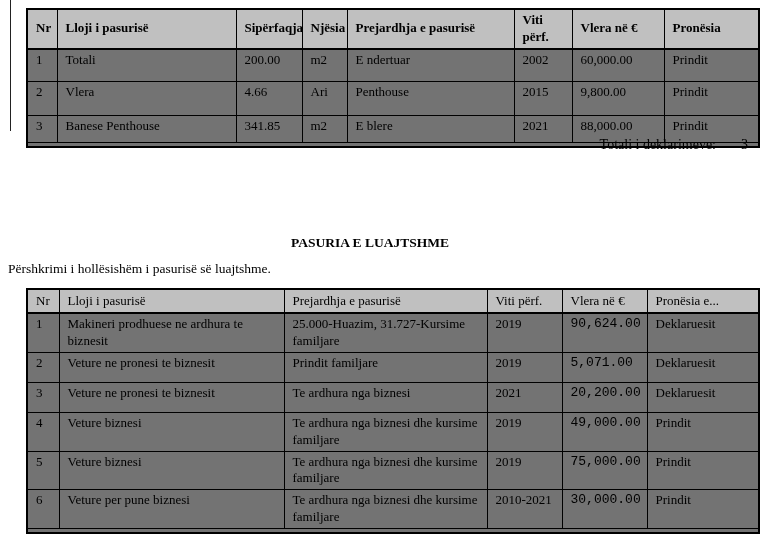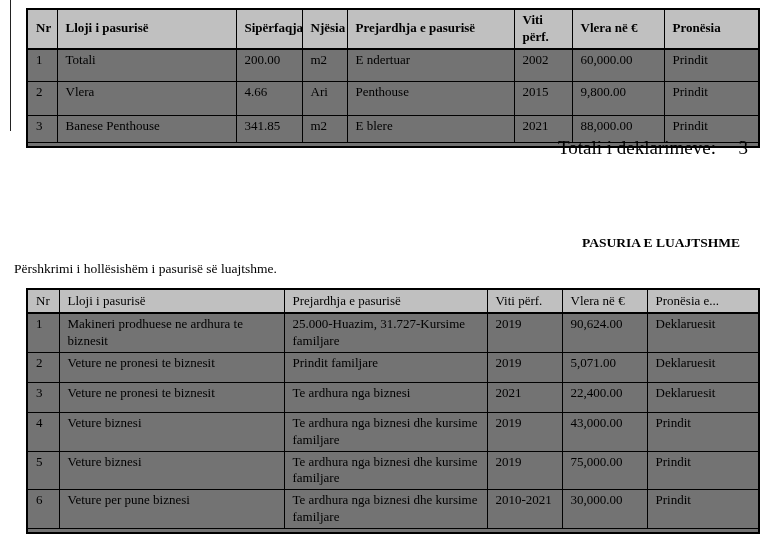--- a/index.html
+++ b/index.html
@@ -20,36 +20,36 @@
     border:1px solid #000; font-size:13px; line-height:1.3;
     padding:2px 8px; vertical-align:top; overflow:hidden; text-align:left;
   }
   .decl th {
     background:#C0C0C0; vertical-align:middle; border-bottom:2px solid #000;
     font-weight:normal;
   }
   #table1 th { font-weight:bold; }
   .center { text-align:center; padding-left:2px; padding-right:2px; }
   .justify { text-align:justify; }
-  .pad-l14 { padding-left:14px; }
+  .pad-l14 { padding-left:14px;font-family:Liberation Mono, monospace; }
   .pad-l12 { padding-left:12px; }
   .strip td { padding:0; height:3px; border-top:1px solid #000; }
 
   .totali {
-    position:absolute; left:23px; width:725px; text-align:right; font-size:19px;
+    position:absolute; left:23px; width:725px; text-align:right; font-size:14px;
   }
   #totali1 { top:137px; }
   #totali2 { top:535px;margin-top:32px; }
   .totali .count { display:inline-block; width:32px; text-align:right; }
 
   .section-heading {
-    position:absolute; top:235px; left:0; width:740px; text-align:right;
+    position:absolute; top:235px; left:0; width:740px; text-align:center;
     font-weight:bold; font-size:13.5px;
   }
-  .section-desc { position:absolute; top:261px; left:14px; font-size:13.5px; }
+  .section-desc { position:absolute; top:261px; left:8px; font-size:13.5px; }
 </style>
 </head>
 <body>
 
 <div class="page-edge-line"></div>
 
 <table class="decl" id="table1">
   <colgroup>
     <col style="width:30px">
       <col style="width:179px">
@@ -146,29 +146,29 @@
     <td>Prindit familjare</td>
     <td>2019</td>
     <td class="pad-l14">5,071.00</td>
     <td>Deklaruesit</td>
   </tr>
   <tr style="height:30px">
     <td class="center">3</td>
     <td>Veture ne pronesi te biznesit</td>
     <td>Te ardhura nga biznesi</td>
     <td>2021</td>
-    <td class="pad-l14">22,400.00</td>
+    <td class="pad-l14">20,200.00</td>
     <td>Deklaruesit</td>
   </tr>
   <tr style="height:38px">
     <td class="center">4</td>
     <td>Veture biznesi</td>
     <td class="justify">Te ardhura nga biznesi dhe kursime familjare</td>
     <td>2019</td>
-    <td class="pad-l14">43,000.00</td>
+    <td class="pad-l14">49,000.00</td>
     <td>Prindit</td>
   </tr>
   <tr style="height:38px">
     <td class="center">5</td>
     <td>Veture biznesi</td>
     <td class="justify">Te ardhura nga biznesi dhe kursime familjare</td>
     <td>2019</td>
     <td class="pad-l14">75,000.00</td>
     <td>Prindit</td>
   </tr>

